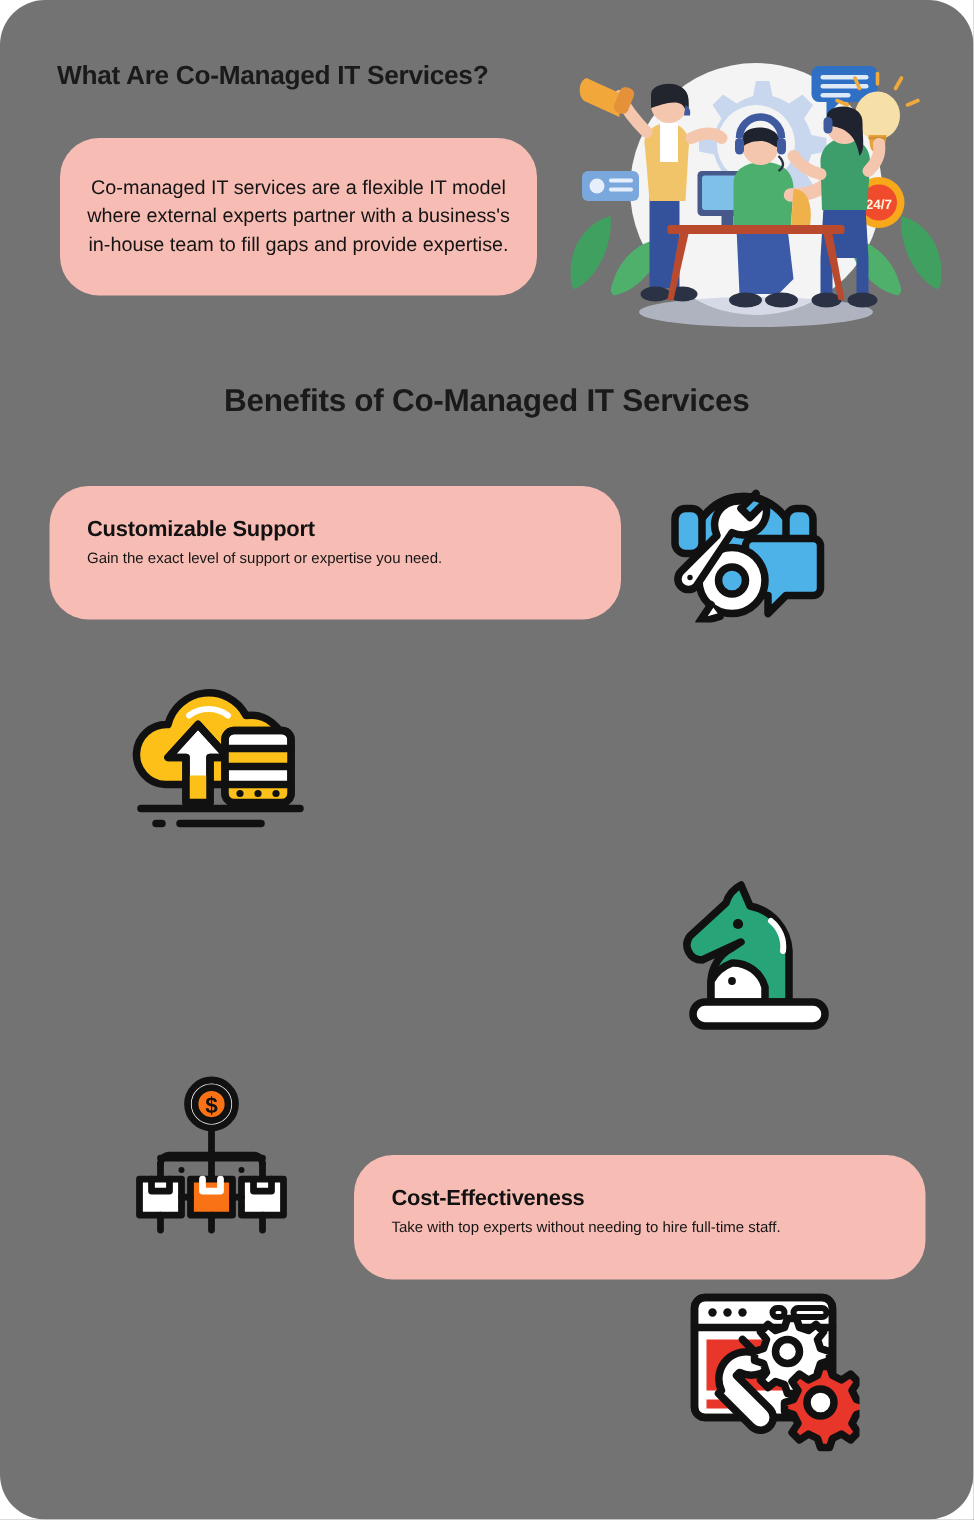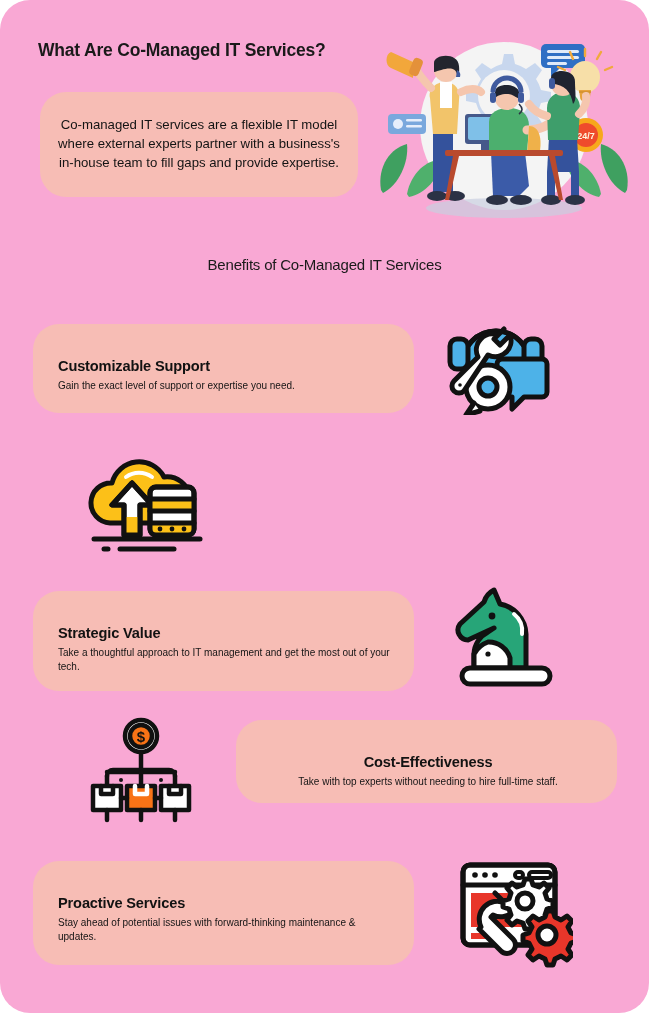--- a/index.html
+++ b/index.html
@@ -7,43 +7,43 @@
     background: #ffffff;
   }
   body {
     width: 649px; height: 1013px;
     font-family: "Liberation Sans", "DejaVu Sans", sans-serif;
     overflow: hidden;
   }
   .page {
     position: relative;
     width: 649px; height: 1013px;
-    background: #f9a8d4;
+    background: #737373;
     border-radius: 30px;
     overflow: hidden;
     box-sizing: border-box;
   }
 
   
   .h-main {
     position: absolute;
     left: 38px; top: 40px;
     font-size: 17.5px;
     font-weight: bold;
     color: #1a1a1a;
     letter-spacing: -0.2px;
     white-space: nowrap;
   }
   .h-section {
     position: absolute;
     left: 0; top: 256px;
     width: 649px;
     text-align: center;
-    font-size: 15px;
-    font-weight: normal;
+    font-size: 21px;
+    font-weight: bold;
     color: #1a1a1a;
     letter-spacing: -0.2px;
   }
 
   
   .card {
     position: absolute;
     background: #f7bdb5;
     border-radius: 26px;
     box-sizing: border-box;
@@ -59,33 +59,33 @@
     font-size: 13.2px;
     line-height: 1.42;
     color: #141414;
   }
   .b-card { padding: 17px 22px 0 25px; }
   .b-title {
     font-size: 14.6px;
     font-weight: bold;
     color: #121212;
     letter-spacing: -0.15px;
-    margin: 17px 0 5px 0;
+    margin: 4px 0 5px 0;
   }
   .b-desc {
     font-size: 10px;
     line-height: 1.38;
     color: #151515;
     margin: 0;
   }
 
   .card-1 { left: 33px;  top: 324px; width: 381px; height: 89px; }
   .card-2 { left: 236px; top: 455px; width: 381px; height: 105px; }
   .card-3 { left: 33px;  top: 591px; width: 381px; height: 100px; }
-  .card-4 { left: 236px; top: 720px; width: 381px; height: 83px; text-align: center; }
+  .card-4 { left: 236px; top: 770px; width: 381px; height: 83px; }
   .card-5 { left: 33px;  top: 861px; width: 381px; height: 104px; }
 
   
   .icon-box { position: absolute; }
   .i-1 { left: 440px; top: 303px; width: 120px; height: 112px; }
   .i-2 { left: 80px;  top: 447px; width: 125px; height: 112px; }
   .i-3 { left: 448px; top: 580px; width: 118px; height: 115px; }
   .i-4 { left: 85px;  top: 716px; width: 112px; height: 110px; }
   .i-5 { left: 455px; top: 857px; width: 118px; height: 112px; }
 
@@ -265,24 +265,20 @@
         <circle cx="80" cy="82" r="2.4" fill="#111" stroke="none"></circle>
         <circle cx="92" cy="82" r="2.4" fill="#111" stroke="none"></circle>
         <circle cx="104" cy="82" r="2.4" fill="#111" stroke="none"></circle>
         <line x1="14" y1="92" x2="120" y2="92"></line>
         <line x1="24" y1="102" x2="28" y2="102"></line>
         <line x1="40" y1="102" x2="94" y2="102"></line>
       </g>
     </svg>
   </div>
 
-  <div class="card b-card card-3">
-    <p class="b-title">Strategic Value</p>
-    <p class="b-desc">Take a thoughtful approach to IT management and get the most out of your tech.</p>
-  </div>
   <div class="icon-box i-3">
     <svg viewBox="0 0 118 115" width="118" height="115" xmlns="http://www.w3.org/2000/svg">
       <g stroke="#111" stroke-width="5" stroke-linejoin="round" stroke-linecap="round">
         <path d="M46 10 l6 14 a32 32 0 0 1 26 30 l0 34 -52 0 0-14 a26 26 0 0 1 14-22 l6-4 -26 12 a10 10 0 0 1-8-16 l24-22 a20 20 0 0 1 10-12 z" fill="#27a578"></path>
         <path d="M40 62 a22 22 0 0 1 22 16 l0 10 -36 0 0-14 a26 26 0 0 1 14-12 z" fill="#ffffff"></path>
         <path d="M66 34 a22 22 0 0 1 8 20" fill="none" stroke="#ffffff" stroke-width="4"></path>
         <circle cx="44" cy="36" r="3.4" fill="#111" stroke="none"></circle>
         <circle cx="40" cy="74" r="2.6" fill="#111" stroke="none"></circle>
         <rect x="14" y="88" width="88" height="16" rx="8" fill="#ffffff"></rect>
       </g>
@@ -317,24 +313,20 @@
         <line x1="56" y1="94" x2="56" y2="104"></line>
         <line x1="90" y1="94" x2="90" y2="104"></line>
         <circle cx="36" cy="64" r="2" fill="#111" stroke="none"></circle>
         <circle cx="76" cy="64" r="2" fill="#111" stroke="none"></circle>
         <circle cx="36" cy="88" r="2" fill="#111" stroke="none"></circle>
         <circle cx="76" cy="88" r="2" fill="#111" stroke="none"></circle>
       </g>
     </svg>
   </div>
 
-  <div class="card b-card card-5">
-    <p class="b-title">Proactive Services</p>
-    <p class="b-desc">Stay ahead of potential issues with forward-thinking maintenance &amp; updates.</p>
-  </div>
   <div class="icon-box i-5">
     <svg viewBox="0 0 118 112" width="118" height="112" xmlns="http://www.w3.org/2000/svg">
       <g stroke="#111" stroke-width="5" stroke-linejoin="round" stroke-linecap="round">
         <rect x="8" y="8" width="92" height="80" rx="7" fill="#ffffff"></rect>
         <line x1="8" y1="28" x2="100" y2="28"></line>
         <circle cx="20" cy="18" r="2.8" fill="#111" stroke="none"></circle>
         <circle cx="30" cy="18" r="2.8" fill="#111" stroke="none"></circle>
         <circle cx="40" cy="18" r="2.8" fill="#111" stroke="none"></circle>
         <rect x="60" y="15" width="8" height="6" rx="3" fill="#ffffff" stroke-width="4"></rect>
         <rect x="74" y="15" width="22" height="6" rx="3" fill="#ffffff" stroke-width="4"></rect>

